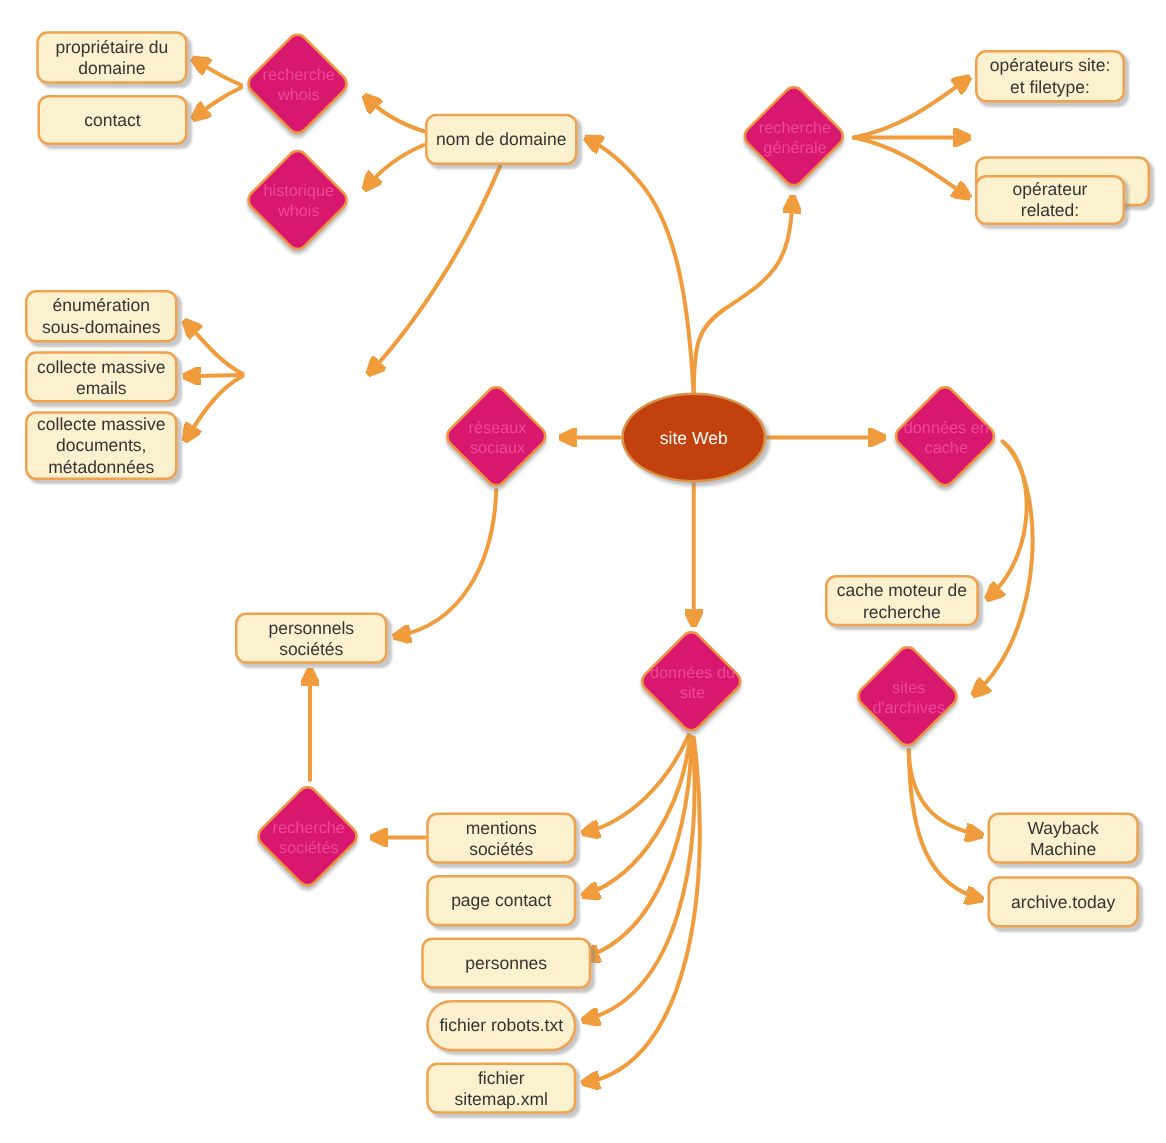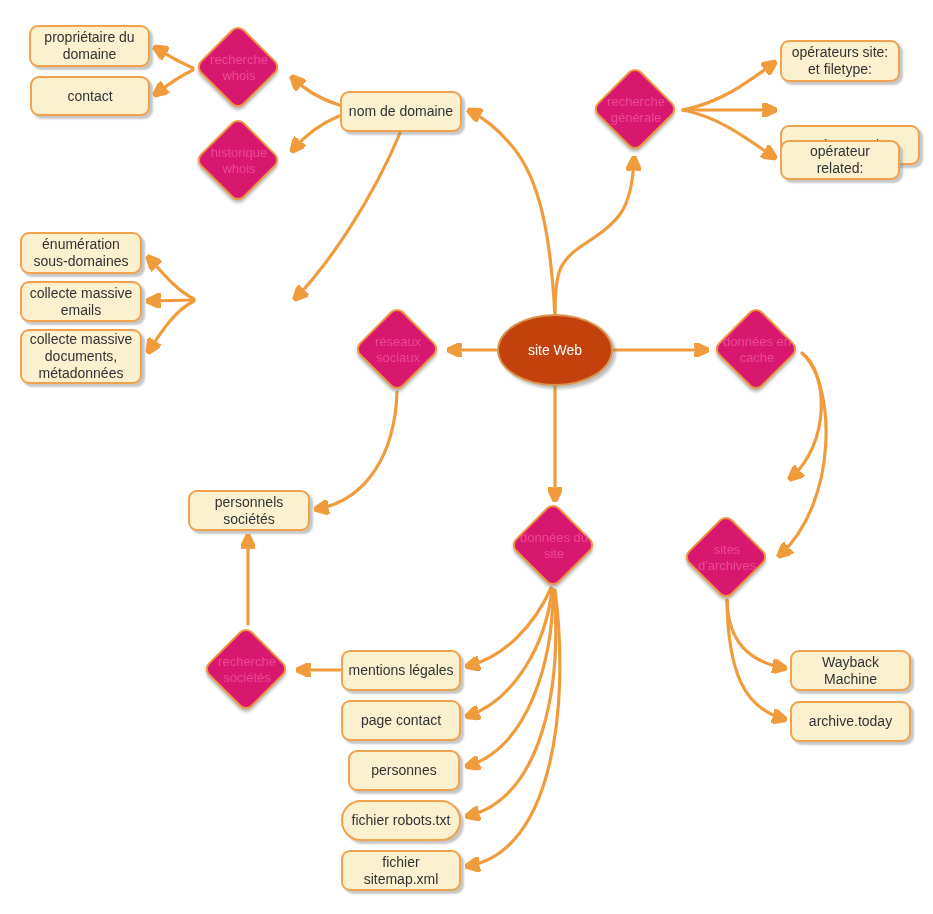--- a/index.html
+++ b/index.html
@@ -132,30 +132,33 @@
   </div>
   <div class="node box" style="left:780px;top:40px;width:120px;height:42px;">
     <span>opérateurs site: et filetype:</span>
   </div>
   <div class="node box" style="left:780px;top:91px;width:140px;height:40px;margin-top:34px;">
     <span>opérateur site:</span>
   </div>
   <div class="node box" style="left:780px;top:140px;width:120px;height:40px;">
     <span>opérateur related:</span>
   </div>
+  <div class="node box" style="left:660px;top:460px;width:123px;height:41px;">
+    <span>cache moteur de recherche</span>
+  </div>
   <div class="node box" style="left:188px;top:490px;width:122px;height:41px;">
     <span>personnels sociétés</span>
   </div>
   <div class="node box" style="left:341px;top:650px;width:120px;height:41px;">
-    <span>mentions légales</span>
+    <span>mentions sociétés</span>
   </div>
   <div class="node box" style="left:341px;top:700px;width:120px;height:41px;">
     <span>page contact</span>
   </div>
-  <div class="node box" style="left:348px;top:750px;width:112px;height:41px;">
+  <div class="node box" style="left:337px;top:750px;width:136px;height:41px;">
     <span>personnes</span>
   </div>
   <div class="node box" style="left:341px;top:800px;width:120px;height:41px;border-radius:20px;">
     <span>fichier robots.txt</span>
   </div>
   <div class="node box" style="left:341px;top:850px;width:120px;height:41px;">
     <span>fichier sitemap.xml</span>
   </div>
   <div class="node box" style="left:790px;top:650px;width:121px;height:41px;">
     <span>Wayback Machine</span>

